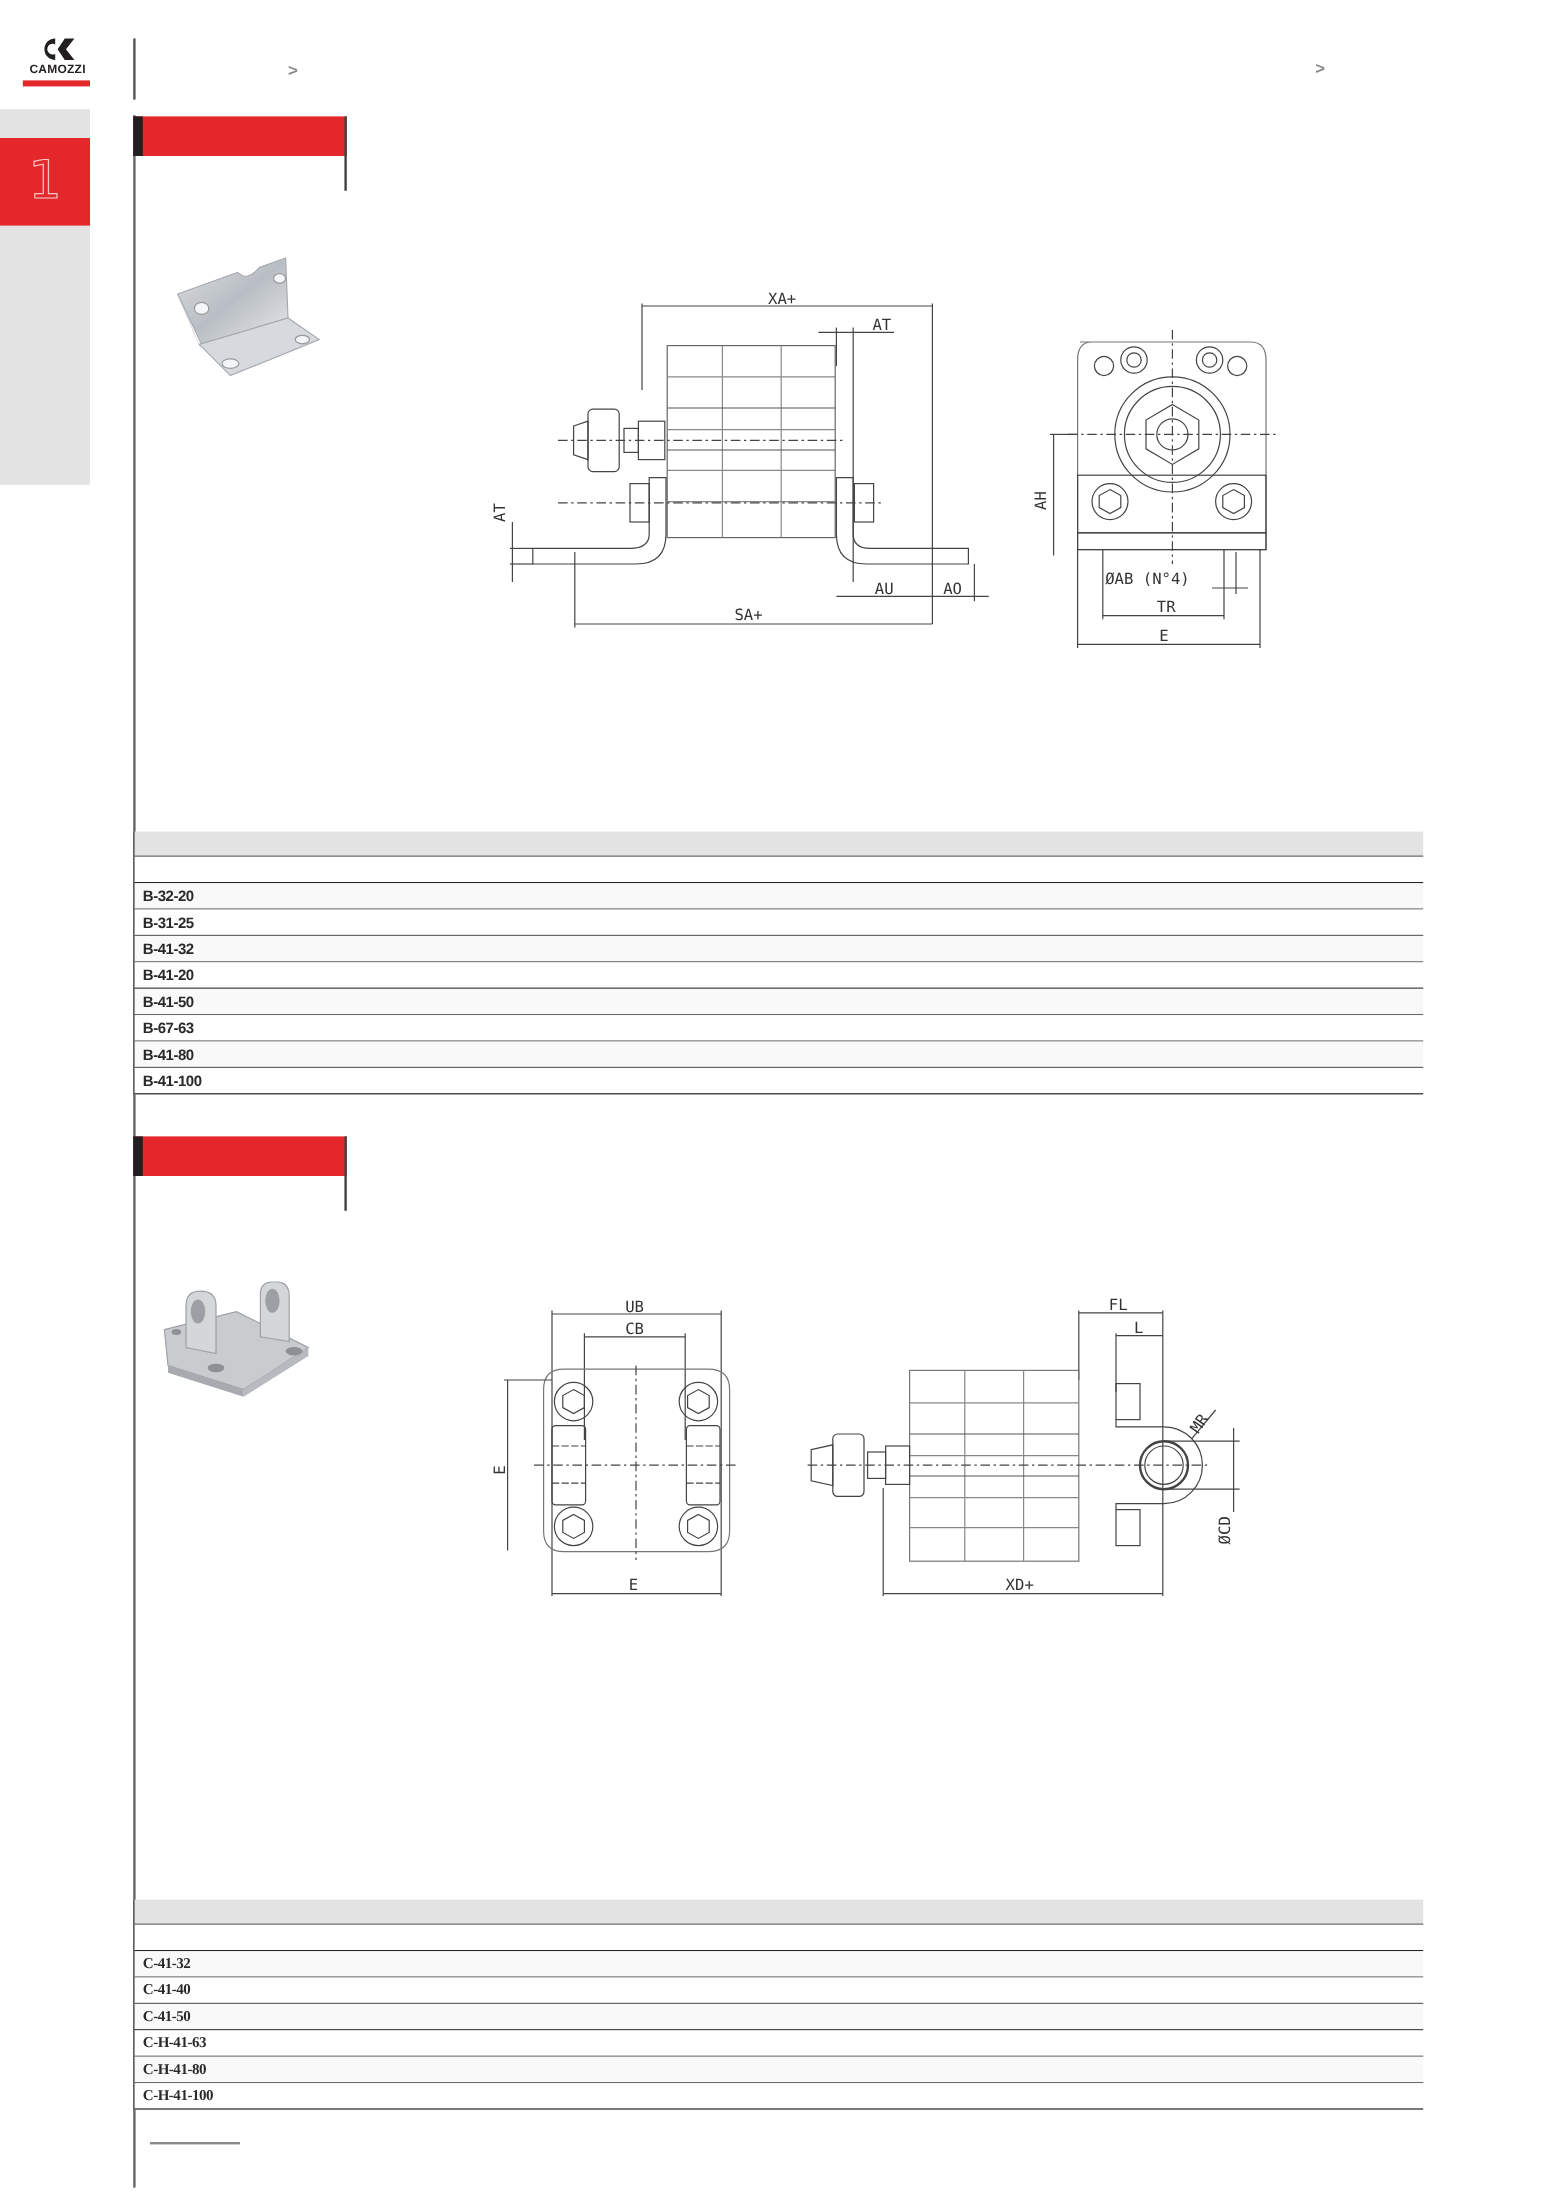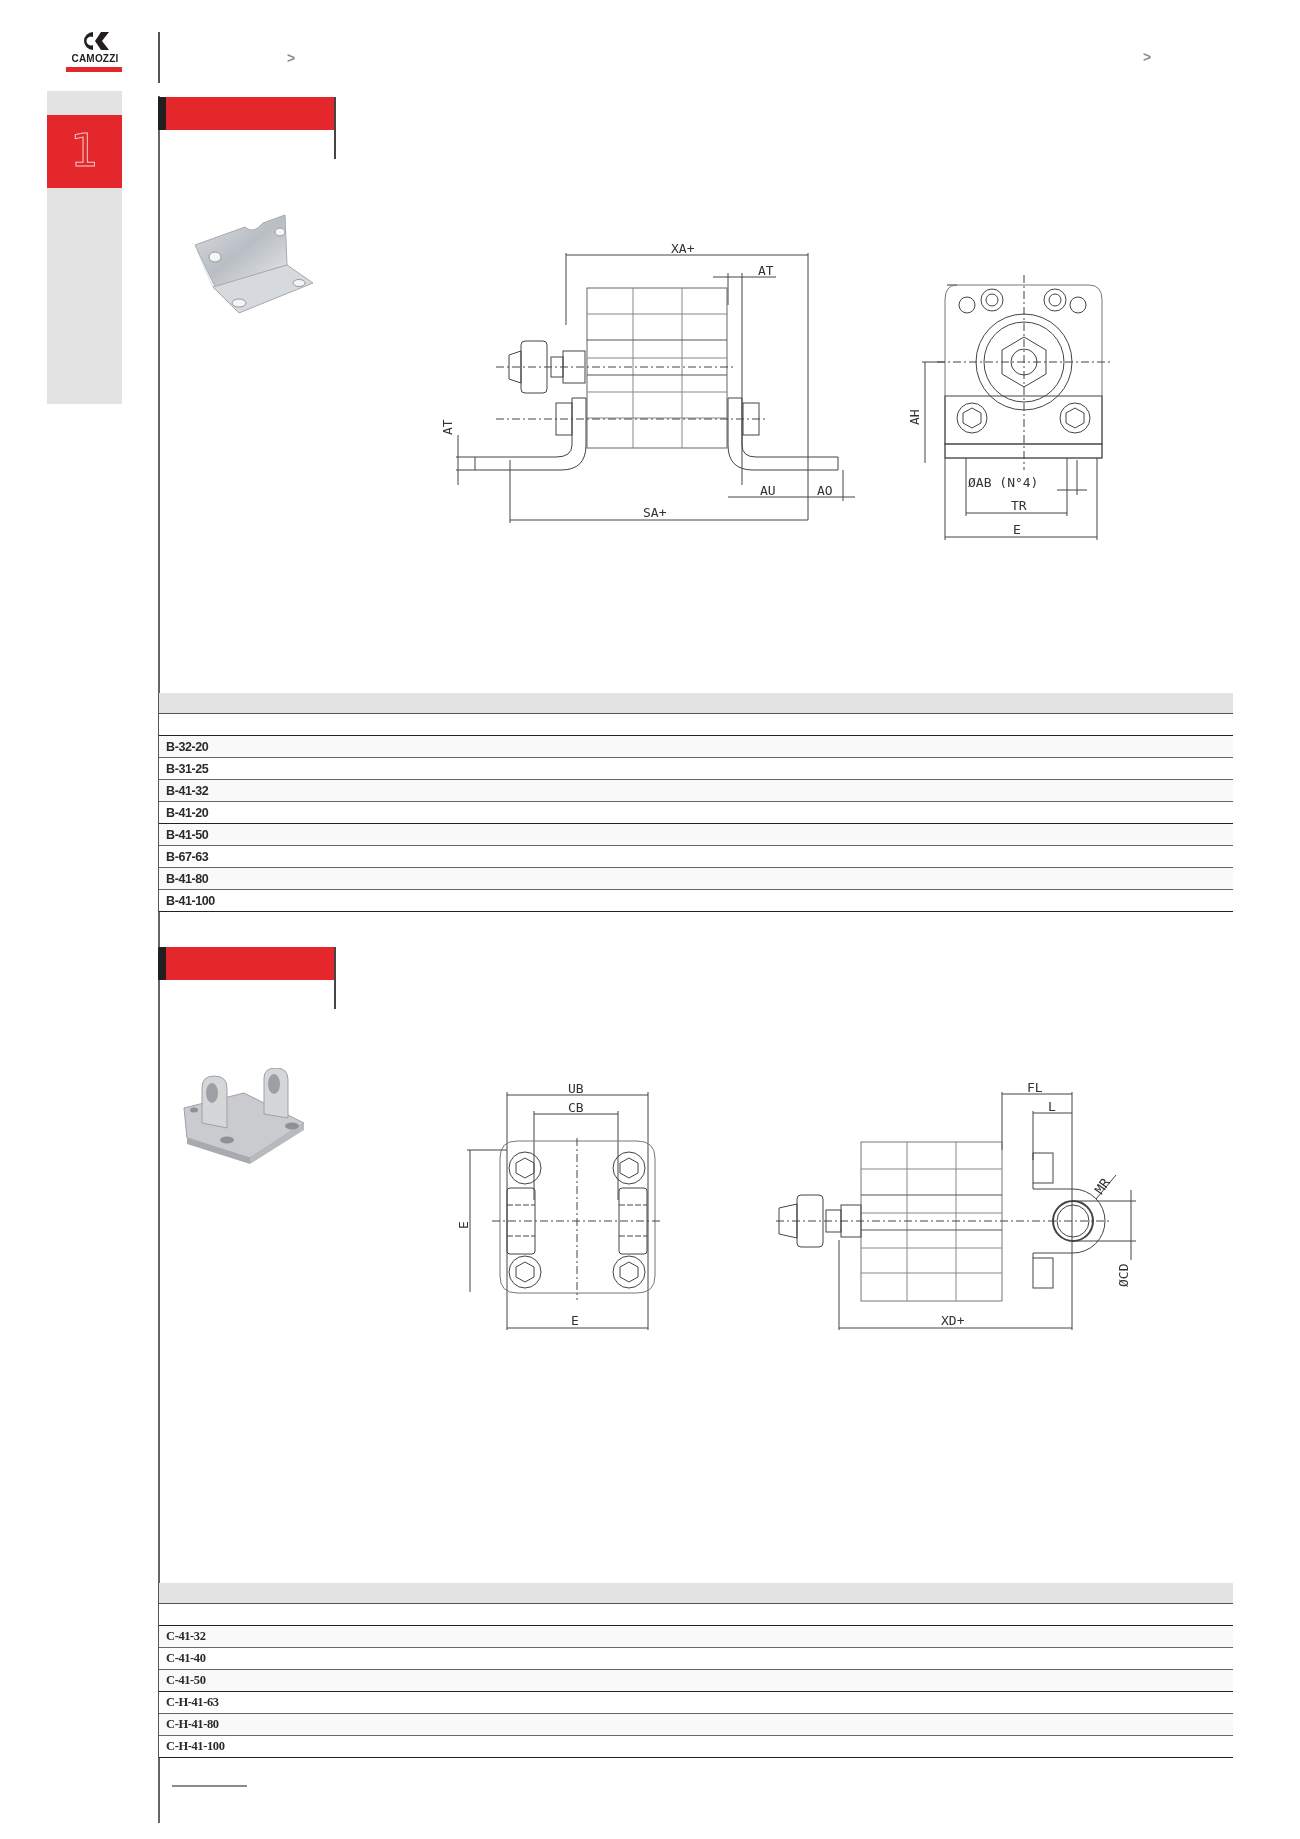--- a/index.html
+++ b/index.html
@@ -1,19 +1,19 @@
 <!DOCTYPE html>
 <html><head>
   <meta charset="utf-8">
   <style>
     * { box-sizing: border-box; margin: 0; padding: 0; }
     html, body { width: 1300px; height: 1839px; background: #ffffff; overflow: hidden; }
     body { position: relative; font-family: "Liberation Sans", sans-serif; color: #222; }
 
-    .abs { position: absolute; margin-left: 47px; }
+    .abs { position: absolute; }
 
     
     .logo { left: 18px; top: 30px; width: 60px; height: 46px; }
     .logo-mark { position: absolute; left: 14px; top: 0; width: 34px; height: 22px; }
     .logo-text { position: absolute; left: 0; top: 23px; width: 60px; text-align: center;
       font-size: 10px; font-weight: bold; letter-spacing: 0.2px; color: #231f20; font-family: "Liberation Sans", sans-serif; }
     .logo-bar { position: absolute; left: 1px; top: 37px; width: 56px; height: 5px; background: #e3272b; }
 
     
     .side-gray { left: 0; top: 91px; width: 75px; height: 313px; background: #e3e3e3; }
@@ -99,21 +99,21 @@
     <path d="M8 40 L58 22 Q66 30 76 18 L98 10 L100 60 L28 82 Z" fill="url(#g1)" stroke="#a6aab0"></path>
     <path d="M26 82 L100 60 L126 78 L52 108 Z" fill="#d6d9dd" stroke="#a6aab0"></path>
     <path d="M8 40 L26 82 L28 88 L10 46 Z" fill="#c4c8cd"></path>
     <ellipse cx="28" cy="52" rx="6" ry="5" fill="#f4f5f6" stroke="#999"></ellipse>
     <ellipse cx="93" cy="27" rx="5" ry="4" fill="#f4f5f6" stroke="#999"></ellipse>
     <ellipse cx="52" cy="98" rx="7" ry="4" fill="#f4f5f6" stroke="#999"></ellipse>
     <ellipse cx="112" cy="78" rx="6" ry="3.5" fill="#f4f5f6" stroke="#999"></ellipse>
   </svg>
 </div>
 
-<div class="abs drawing dim" style="left:384px; top:235px; width:430px; height:300px;">
+<div class="abs drawing dim" style="left:400px; top:235px; width:430px; height:300px;">
   <svg width="430" height="300" viewBox="400 230 430 300" stroke="#444" fill="none" stroke-width="1">
 
     <line x1="535" y1="250" x2="777" y2="250"></line>
     <line x1="535" y1="248" x2="535" y2="320"></line>
     <line x1="777" y1="248" x2="777" y2="515"></line>
     <text x="640" y="248" stroke="none">XA+</text>
 
     <line x1="682" y1="272" x2="745" y2="272"></line>
     <line x1="711" y1="268" x2="711" y2="480"></line>
     <line x1="697" y1="268" x2="697" y2="300"></line>
@@ -285,21 +285,21 @@
 
     <line x1="420" y1="1150" x2="460" y2="1150"></line>
     <line x1="423" y1="1150" x2="423" y2="1292"></line>
     <text x="-1229" y="421" transform="rotate(-90)" stroke="none">E</text>
 
     <line x1="460" y1="1328" x2="601" y2="1328"></line>
     <text x="524" y="1325" stroke="none">E</text>
   </svg>
 </div>
 
-<div class="abs drawing dim" style="left:724px; top:1080px; width:380px; height:270px;text-align:center;">
+<div class="abs drawing dim" style="left:668px; top:1080px; width:380px; height:270px;text-align:center;">
   <svg width="380" height="270" viewBox="700 1080 380 270" stroke="#444" fill="none" stroke-width="1">
 
     <line x1="931" y1="1094" x2="1001" y2="1094"></line>
     <line x1="962" y1="1113" x2="1001" y2="1113"></line>
     <line x1="931" y1="1092" x2="931" y2="1150"></line>
     <line x1="962" y1="1111" x2="962" y2="1160"></line>
     <line x1="1001" y1="1092" x2="1001" y2="1330"></line>
     <text x="956" y="1092" stroke="none">FL</text>
     <text x="977" y="1111" stroke="none">L</text>
 

